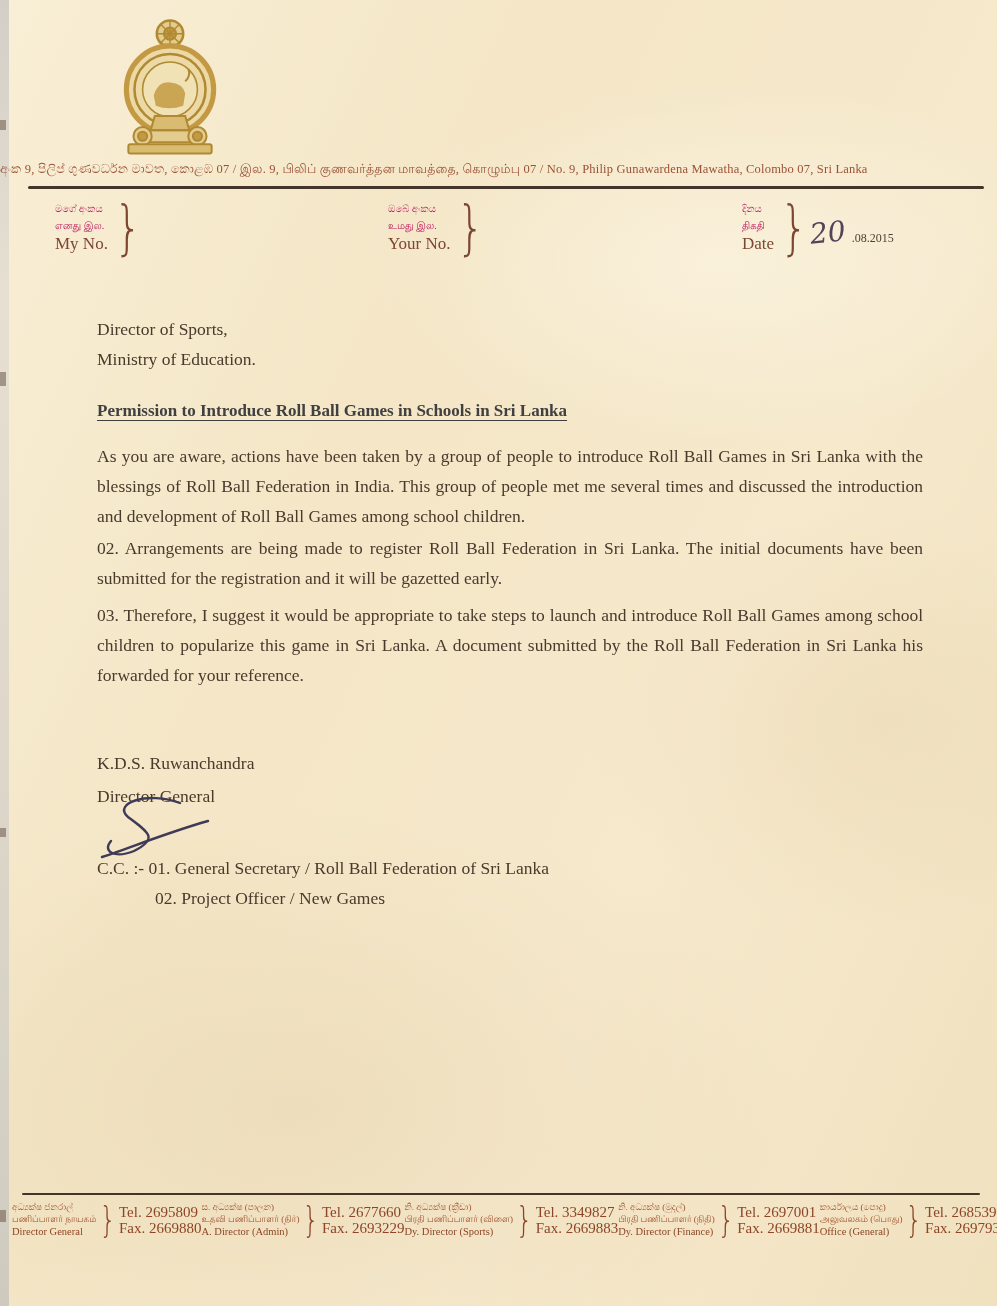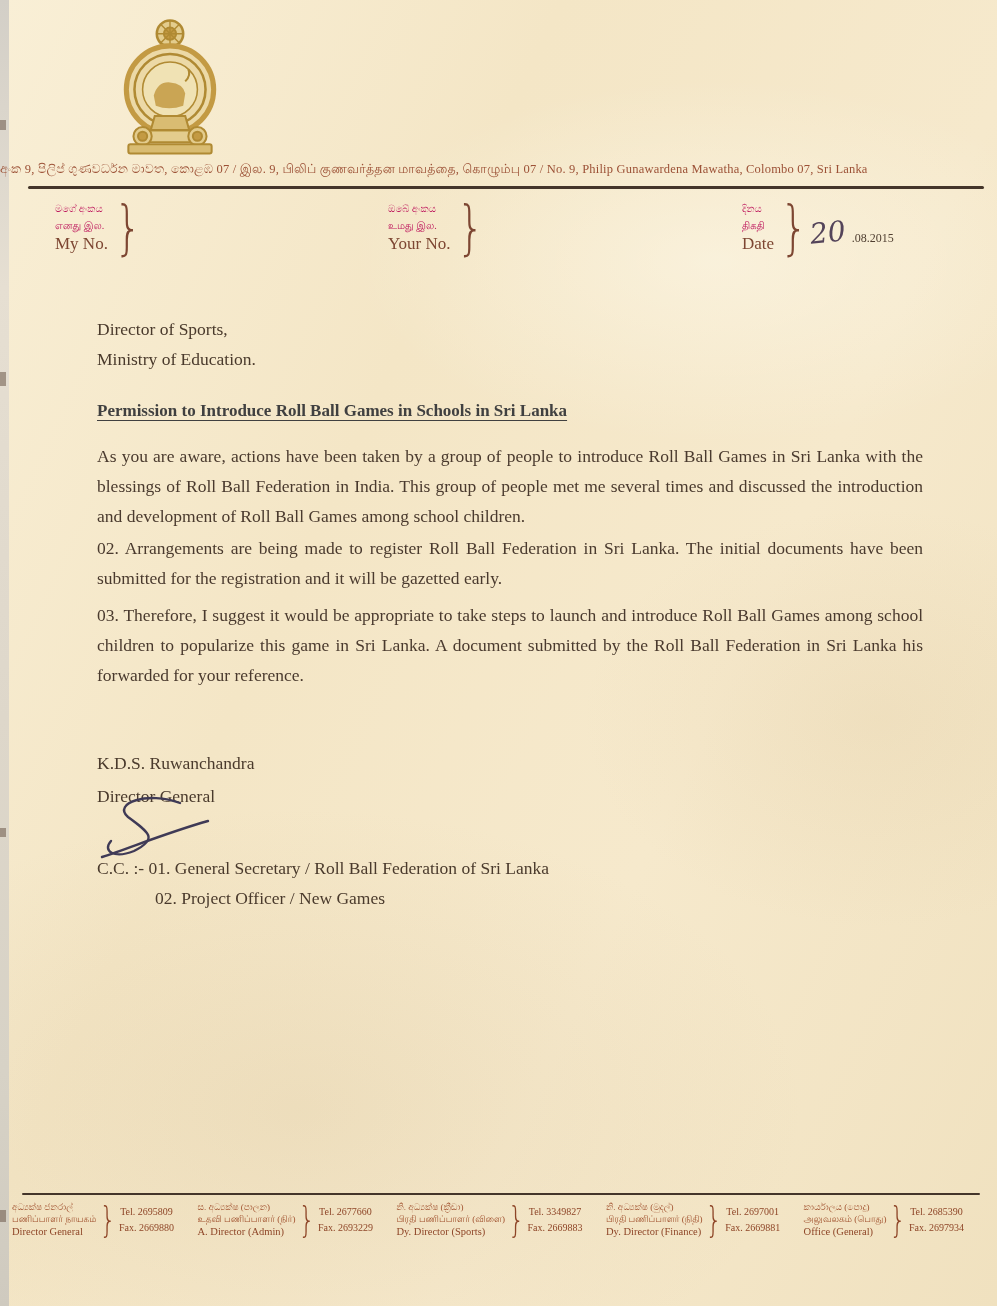--- a/index.html
+++ b/index.html
@@ -63,21 +63,21 @@
   
   .rule-bottom { left:22px; top:1193px; width:958px; height:2px; }
   .contacts { position:absolute; left:12px; top:1201px; width:952px;
               display:flex; justify-content:space-between; }
   .contact { display:flex; align-items:flex-start; }
   .c-labels div:nth-child(1), .c-labels div:nth-child(2)
       { font-size:9px; color:#a1522f; line-height:12px; white-space:nowrap; }
   .c-labels div:nth-child(3) { font-size:10.5px; color:#8e4527; line-height:13px; white-space:nowrap; }
   .c-brace { font-family:"DejaVu Sans", sans-serif; font-size:26px; font-weight:200;
              color:#8e4527; transform:scaleY(1.35); line-height:38px; margin:0 3px; }
-  .c-nums { font-size:10px; color:#8e4527; line-height:16px; padding-top:3px; white-space:nowrap;text-align:center; }
+  .c-nums { font-size:15px; color:#8e4527; line-height:16px; padding-top:3px; white-space:nowrap; }
   .email { position:absolute; left:0; top:1264px; width:100%; text-align:center;
            font-size:15px; font-weight:bold; color:#8c4630; letter-spacing:.3px; }
 </style>
 </head>
 <body>
 
 <div class="page">
 
   <div class="scan-edge">
     <div class="mark m1"></div>

